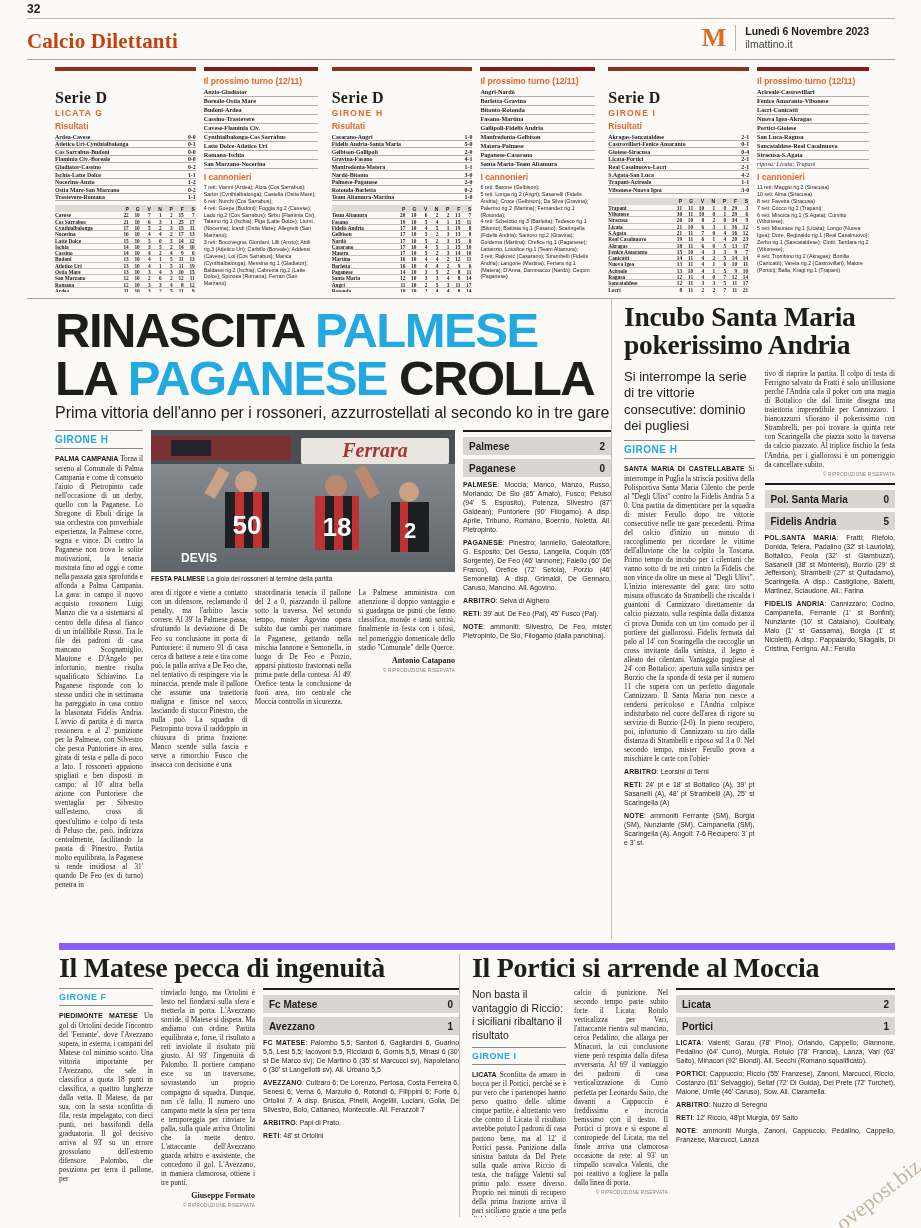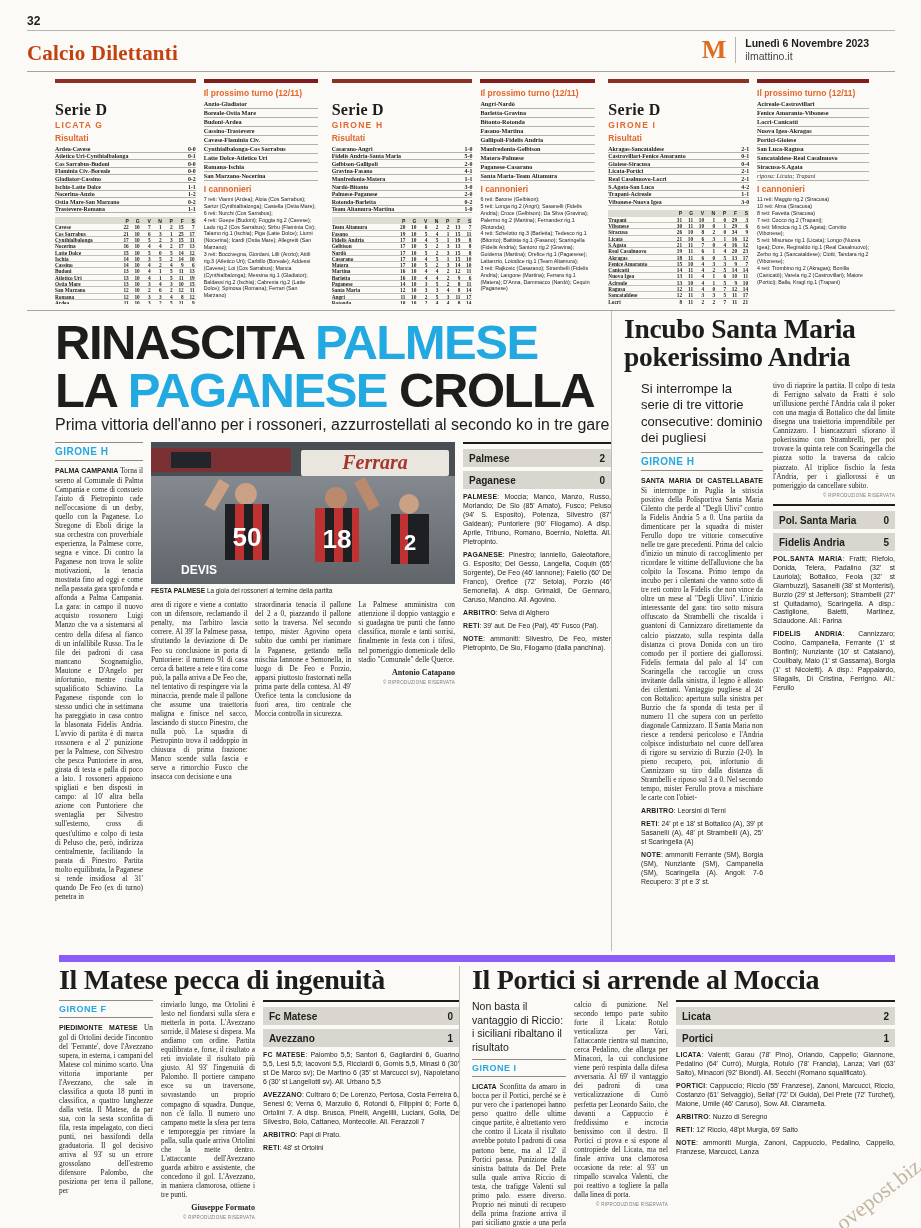--- a/index.html
+++ b/index.html
@@ -1,19 +1,19 @@
 <!DOCTYPE html>
 <html><head>
 <meta charset="utf-8">
 <style>
   * { margin:0; padding:0; box-sizing:border-box; }
   html,body { background:#e9e7e2; }
   .page { position:relative; width:921px; height:1228px; margin:0 auto; background:#fbfaf7; overflow:hidden;
           font-family:"Liberation Serif", serif; color:#1d1d1b; }
-  .inner { padding:14px 26px 0 27px; }
+  .inner { padding:2px 26px 0 27px; }
 
   
   .pagenum { font:bold 12px "Liberation Sans",sans-serif; }
   .hairline { border-top:1px solid #b9b4ac; margin-top:2px; }
   .masthead { display:flex; justify-content:space-between; align-items:center; padding:3px 0 5px; }
   .section-title { font:bold 21px "Liberation Serif",serif; color:#c2410c; letter-spacing:.2px;margin-top:7px; }
   .mast-right { display:flex; align-items:center; gap:9px; padding-right:26px; }
   .mlogo { font:bold 26px "Liberation Serif",serif; color:#dd6d22; line-height:1; }
   .mast-sep { width:1px; height:26px; background:#b9b4ac; }
   .dateblock { font:bold 10.5px "Liberation Sans",sans-serif; line-height:1.25; }
@@ -63,21 +63,21 @@
   
   .tab { border-top:2px solid #1d1d1b; padding-top:5px; font-family:"Liberation Sans",sans-serif; }
   .scorebar { display:flex; justify-content:space-between; background:#d9d6d0; font:bold 10px "Liberation Sans",sans-serif;
               padding:4px 6px 3px; margin-bottom:4px; }
   .tabtxt { font:6.9px/1.3 "Liberation Sans",sans-serif; margin-top:4px; text-align:justify; }
   .tabtxt b { letter-spacing:.2px; }
 
   
   .right-art { border-left:1px solid #c2bdb4; padding-left:12px; }
   .r-head { font:bold 27.5px "Liberation Serif",serif; line-height:1.02; margin-top:4px; letter-spacing:-.3px; }
-  .r-grid { display:grid; grid-template-columns:1fr 1fr; column-gap:10px; margin-top:10px;margin-left:17px; }
+  .r-grid { display:grid; grid-template-columns:1fr 1fr; column-gap:10px; margin-top:10px; }
   .subhead { font:13px/1.25 "Liberation Sans",sans-serif; margin-bottom:6px; }
 
   
   .bottom { border-top:7px solid #8b5cf6; margin:4px 0 0 32px; display:grid; grid-template-columns:400px 1fr;
             height:274px; overflow:hidden; padding-top:4px; }
   .b-head { font:bold 28px "Liberation Serif",serif; letter-spacing:-.3px; line-height:1; margin-bottom:6px; }
   .b-grid { display:grid; grid-template-columns:94px 94px 1fr; column-gap:8px; }
   .b-sub { font:10.5px/1.3 "Liberation Sans",sans-serif; margin-bottom:4px; }
   .b-right { border-left:1px solid #c2bdb4; padding-left:12px; }
   .girone-lab.small { font-size:9px; }

